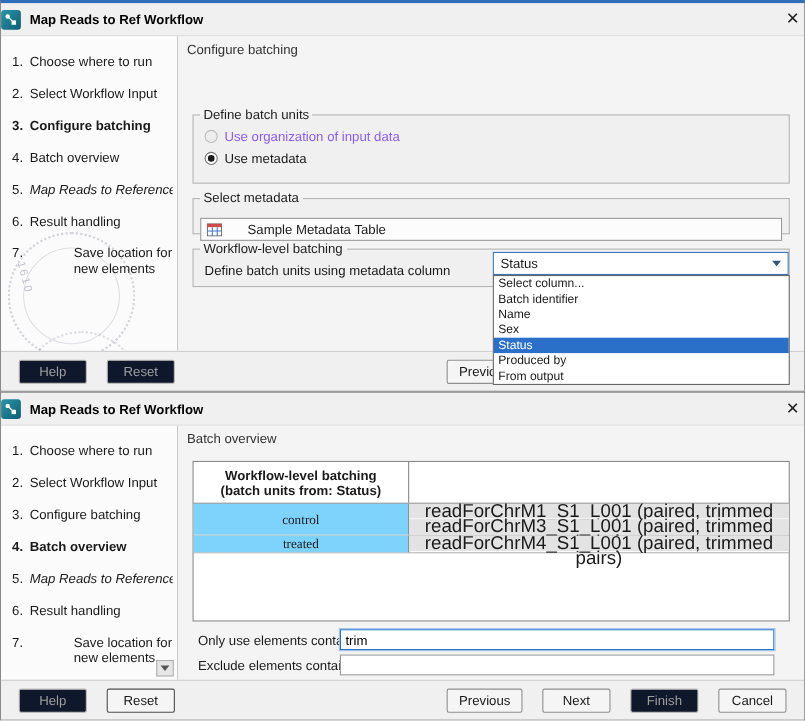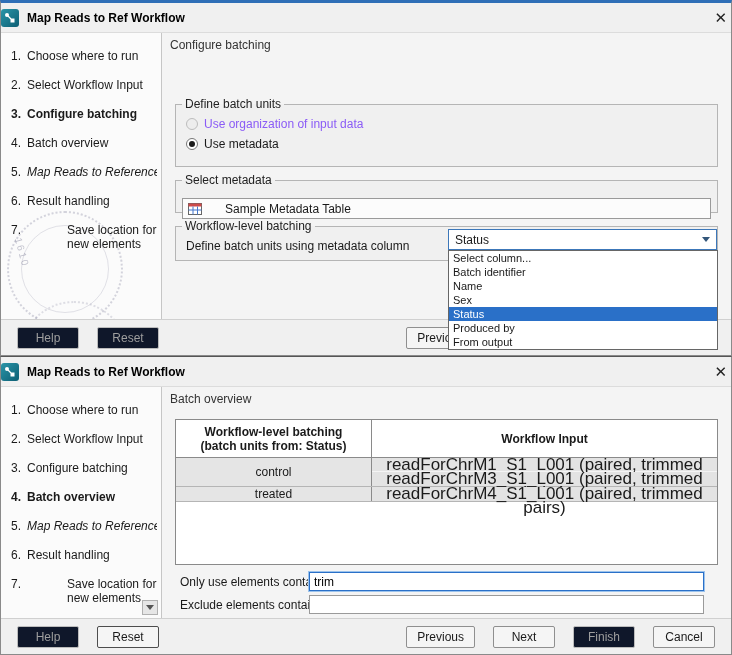--- a/index.html
+++ b/index.html
@@ -70,21 +70,21 @@
   .spacer { flex:1; }
 
   
   .batch-table { position:absolute; left:13px; top:32px; width:543px; height:146px; background:#fff;
                  border:1px solid #8a8a8a; }
   .bt-header { display:flex; height:38px; border-bottom:1px solid #8a8a8a; font-weight:bold; }
   .bt-h1 { width:196px; border-right:1px solid #8a8a8a; display:flex; flex-direction:column;
            align-items:center; justify-content:center; line-height:14px; text-align:center; }
   .bt-h2 { flex:1; display:flex; align-items:center; justify-content:center; }
   .bt-group { display:flex; border-bottom:1px solid #b5b5b5; }
-  .bt-batch { width:196px; border-right:1px solid #8a8a8a; display:flex; align-items:center; justify-content:center; background:#e5e5e5; }
+  .bt-batch { width:196px; border-right:1px solid #8a8a8a; display:flex; align-items:center; justify-content:center; background:#7dd3fc;font-family:Liberation Serif, serif; }
   .bt-inputs { flex:1; display:flex; flex-direction:column; }
   .bt-line { height:14px; line-height:14px; background:#e3e3e3; text-align:center; font-size:17px;
              border-bottom:1px solid #f4f4f4; }
   .bt-line:last-child { border-bottom:none; }
 
   .filter-label { position:absolute; left:18px; height:18px; line-height:18px; }
   .filter-input { position:absolute; left:147px; width:395px; height:19px; border:1px solid #9a9a9a;
                   background:#fff; font-family:"Liberation Sans",sans-serif; font-size:12px; padding:0 4px; }
   .filter-input.focused { border:1px solid #2a70c8; outline:1px solid #9cc3ec; }
 
@@ -256,21 +256,20 @@
 
     <div class="main">
       <div class="panel-title">Batch overview</div>
 
       <div class="batch-table">
         <div class="bt-header">
           <div class="bt-h1">
             <span>Workflow-level batching</span>
             <span>(batch units from: Status)</span>
           </div>
-          <div class="bt-h2">Workflow Input</div>
         </div>
         <div class="bt-group">
           <div class="bt-batch">control</div>
           <div class="bt-inputs">
             <div class="bt-line">readForChrM1_S1_L001 (paired, trimmed pairs)</div>
             <div class="bt-line">readForChrM3_S1_L001 (paired, trimmed pairs)</div>
           </div>
         </div>
         <div class="bt-group">
           <div class="bt-batch">treated</div>

